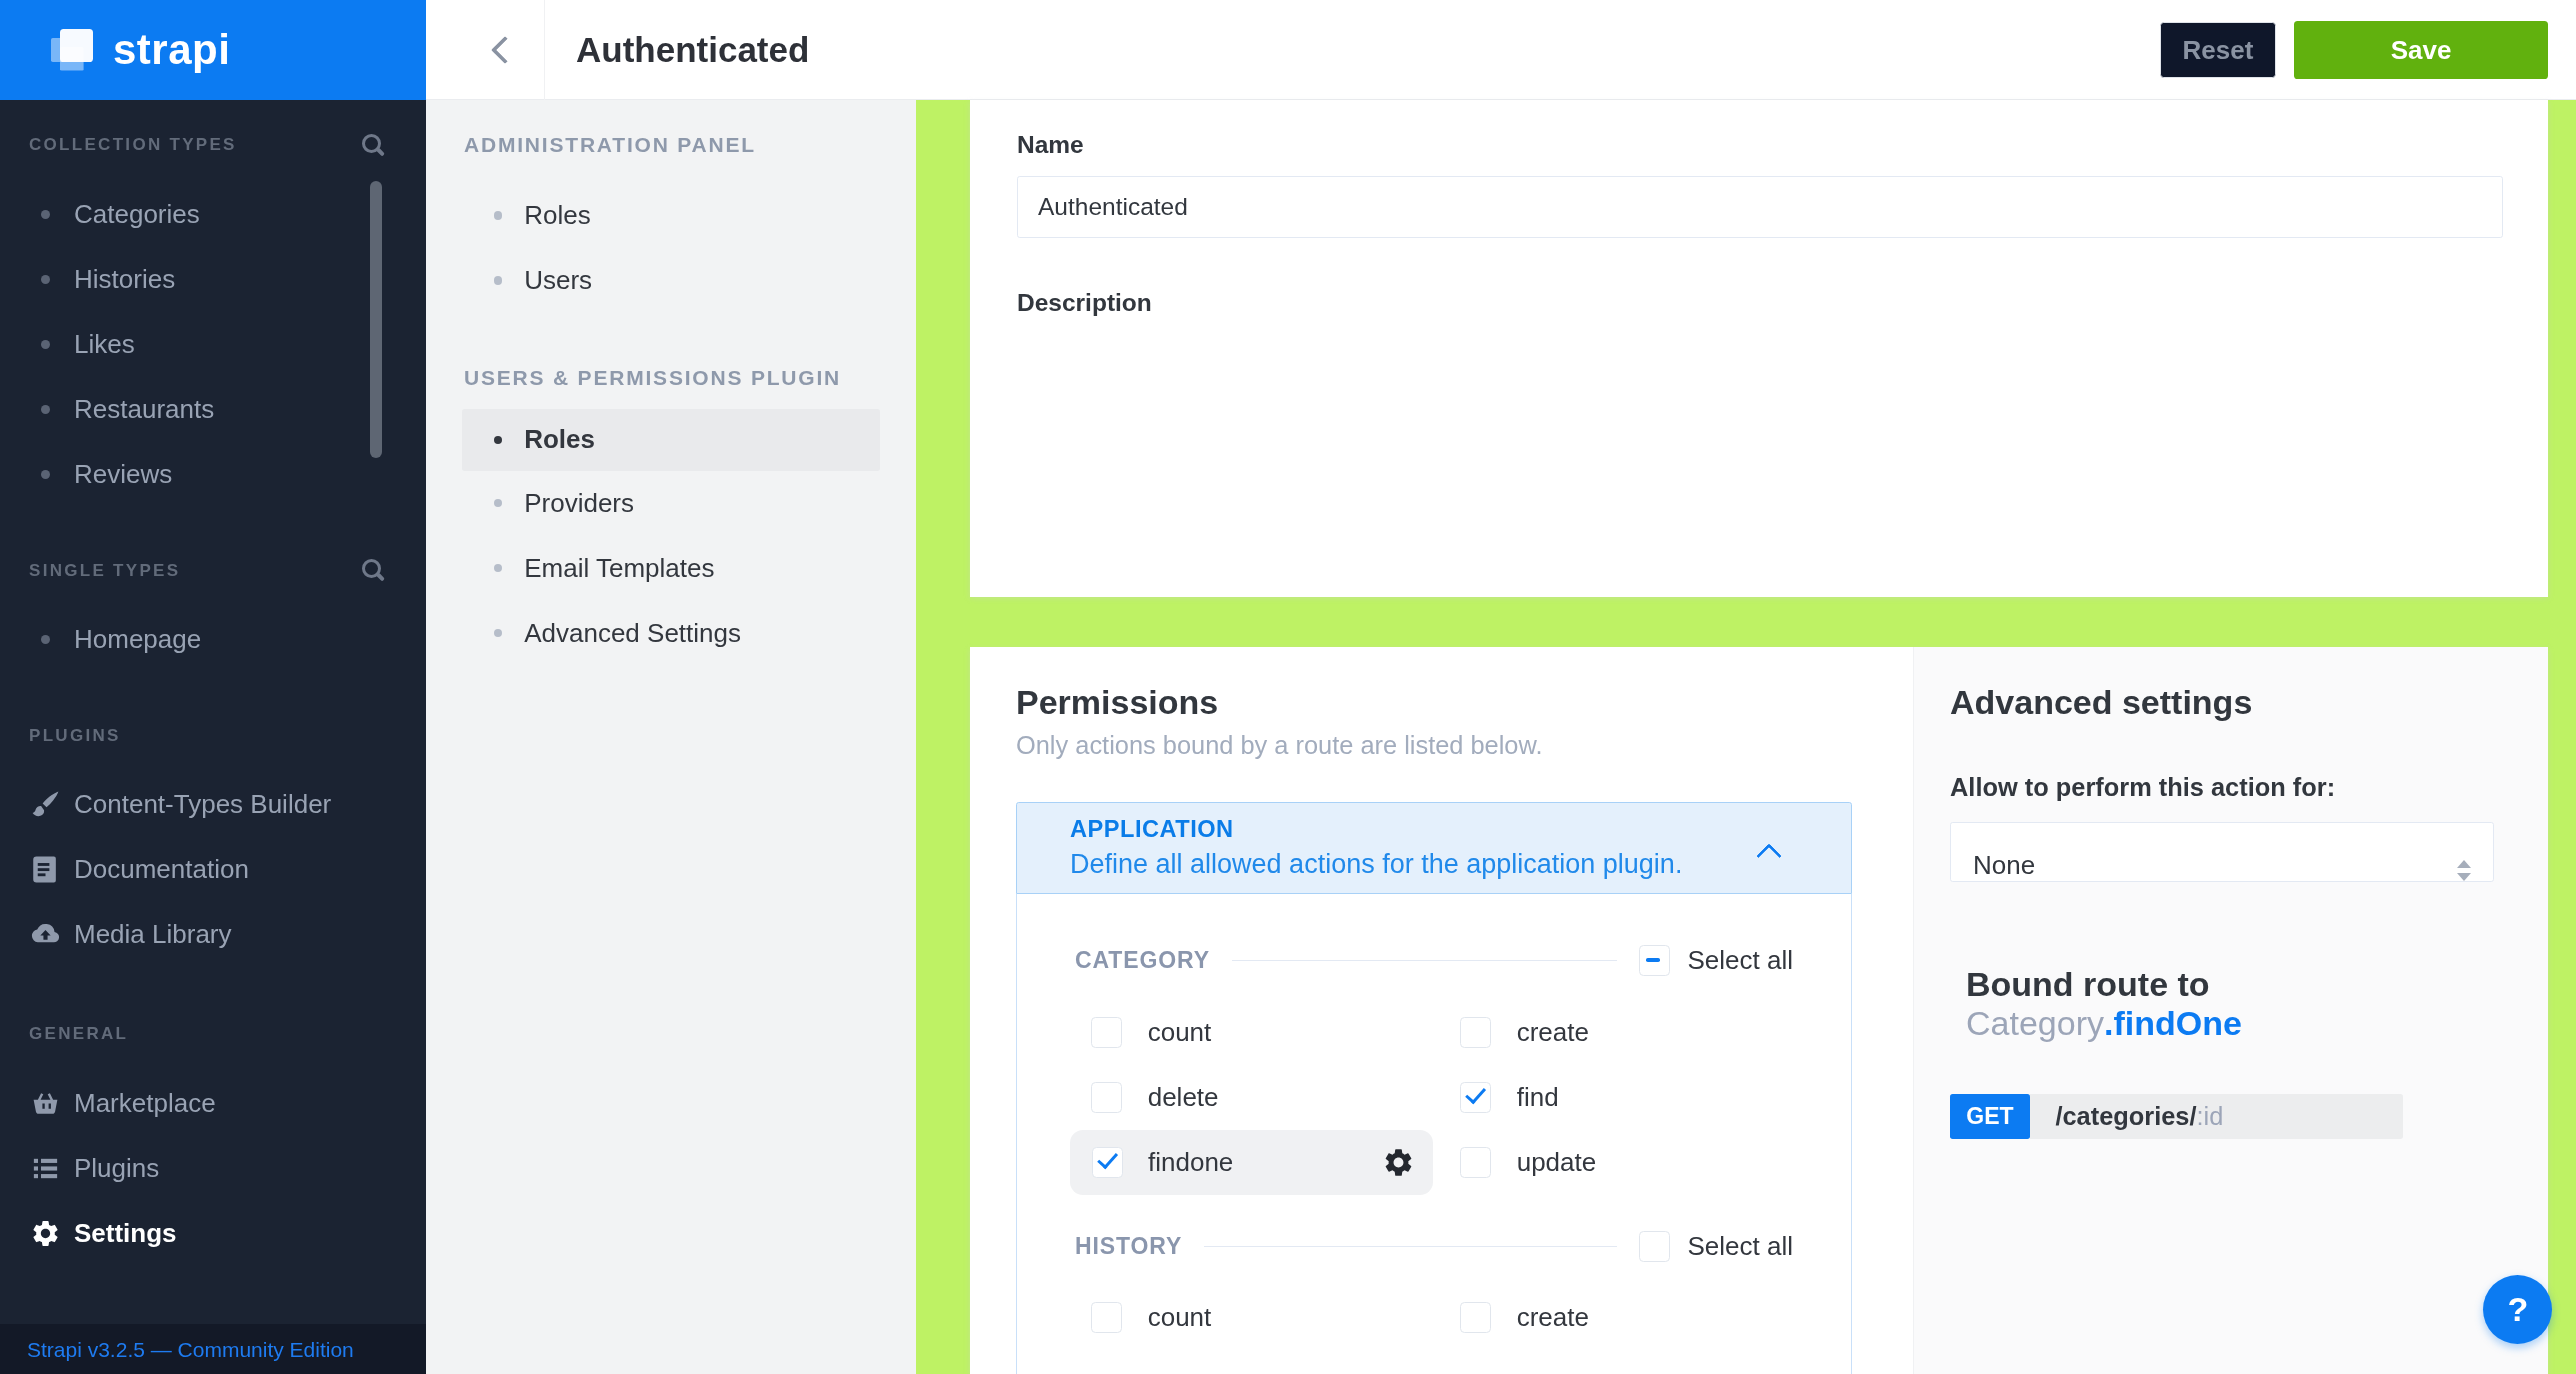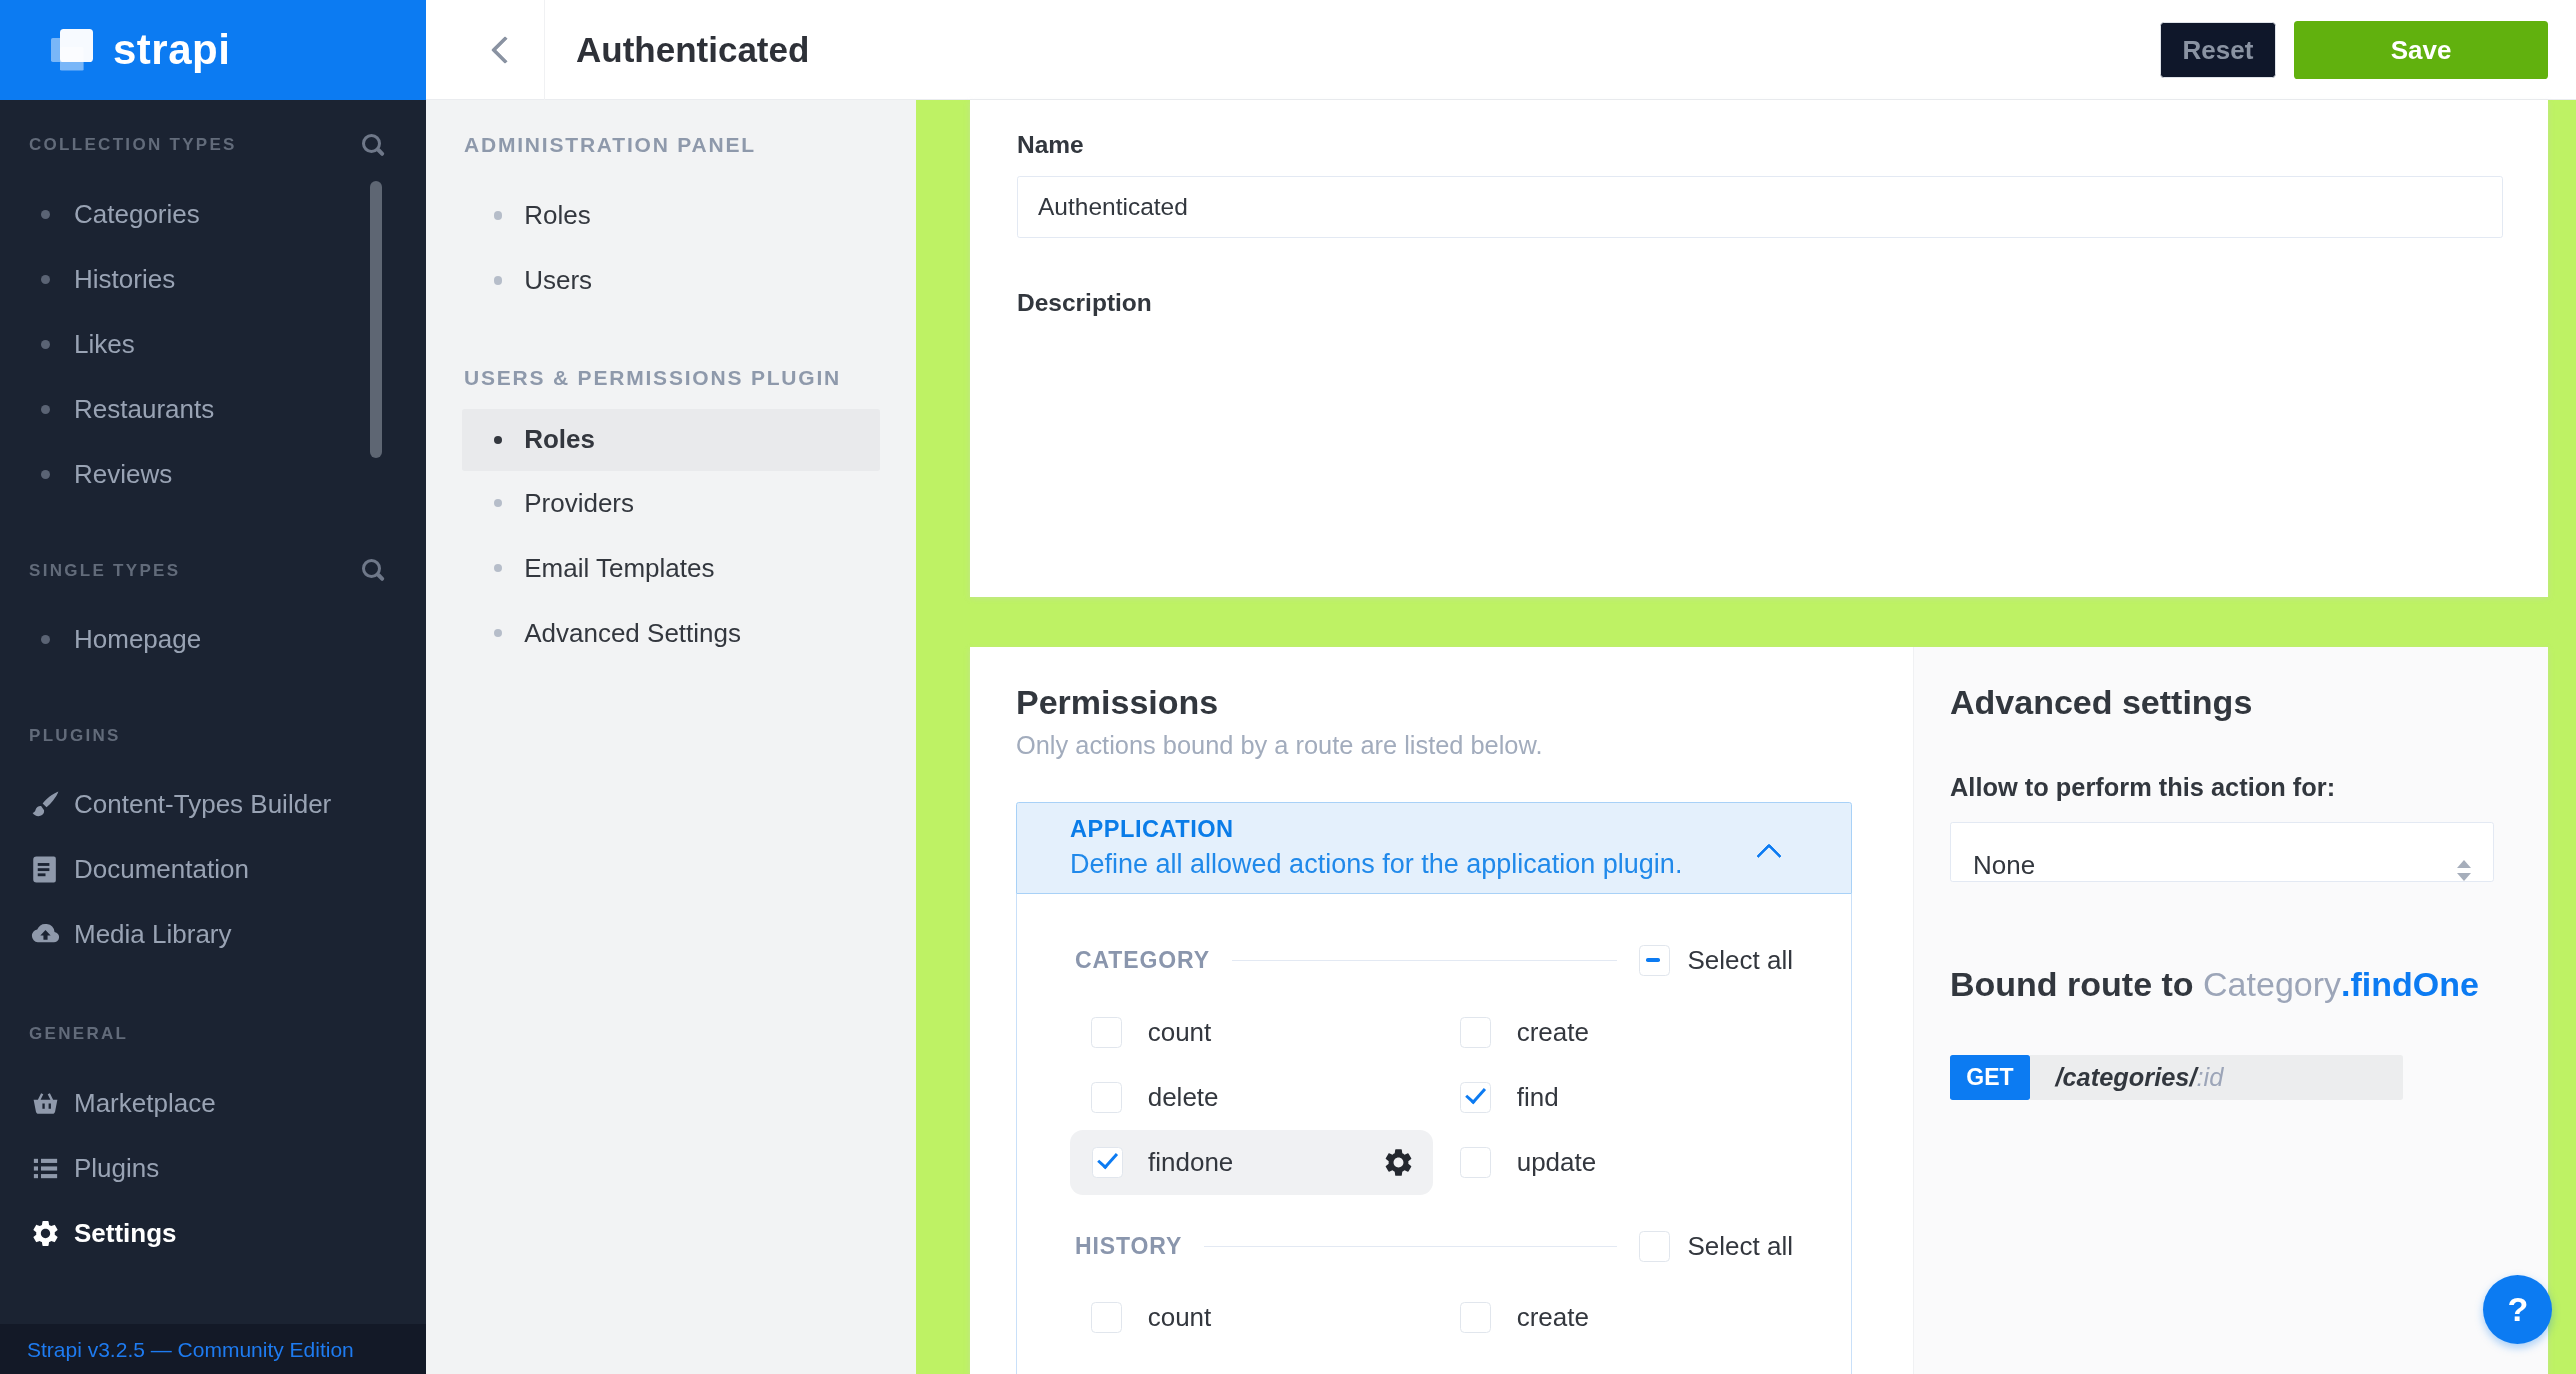--- a/index.html
+++ b/index.html
@@ -92,26 +92,26 @@
   .cb.indet::after { content:""; position:absolute; left:6.3px; top:11.8px; width:14.5px; height:4.5px; background:#0C7BF2; border-radius:1.8px; }
 
   
   .adv { width:635px; background:#FAFAFB; border-left:0.9px solid #F0F1F3; padding:36px 54px 0 36px; }
   .adv-title { font-size:34px; font-weight:bold; color:#32373E; }
   .adv-label { margin-top:51px; font-size:25.4px; font-weight:bold; color:#32373E; }
   .adv-select { margin-top:20px; height:60px; background:#FFFFFF; border:0.9px solid #E3E9F3; border-radius:2.7px; display:flex; align-items:flex-end; padding:0 22px; font-size:26px; color:#33373E; cursor:pointer; }
   .sel-arrows { margin-left:auto; display:flex; flex-direction:column; gap:5.4px; }
   .sel-arrows .up { width:0; height:0; border-left:7.3px solid transparent; border-right:7.3px solid transparent; border-bottom:8.2px solid #A6AEBB; }
   .sel-arrows .down { width:0; height:0; border-left:7.3px solid transparent; border-right:7.3px solid transparent; border-top:8.2px solid #A6AEBB; }
-  .bound-route { margin-top:83px; font-size:34px; font-weight:bold; color:#32373E; }
+  .bound-route { margin-top:83px; font-size:34px; font-weight:bold; color:#32373E;margin-left:16px; }
   .br-controller { color:#9CA5B8; font-weight:normal; }
   .br-action { color:#0C7BF2; }
   .route-bar { margin-top:51px; display:flex; height:45px; width:453px; }
   .route-method { width:80px; background:#0C7BF2; border-radius:2.7px; color:#FFFFFF; font-size:23px; font-weight:bold; display:flex; align-items:center; justify-content:center; }
-  .route-path { flex:1; background:#ECEDEE; border-radius:0 2.7px 2.7px 0; display:flex; align-items:center; padding-left:25.4px; font-size:25.4px; font-weight:bold; color:#32373E;font-style:italic; }
+  .route-path { flex:1; background:#ECEDEE; border-radius:0 2.7px 2.7px 0; display:flex; align-items:center; padding-left:25.4px; font-size:25.4px; font-weight:bold; color:#32373E; }
   .route-param { color:#9CA5B8; font-weight:normal; }
 
   .help-btn { position:absolute; right:23.6px; bottom:31px; width:69px; height:69px; border-radius:50%; background:#0C7BF2; border:none; color:#FFFFFF; font-size:34px; font-weight:bold; font-family:inherit; cursor:pointer; box-shadow:0 3.6px 9px rgba(12,123,242,.35); }
 </style>
 </head>
 <body>
 
 <div class="screen">
 
   <aside class="sidebar">

